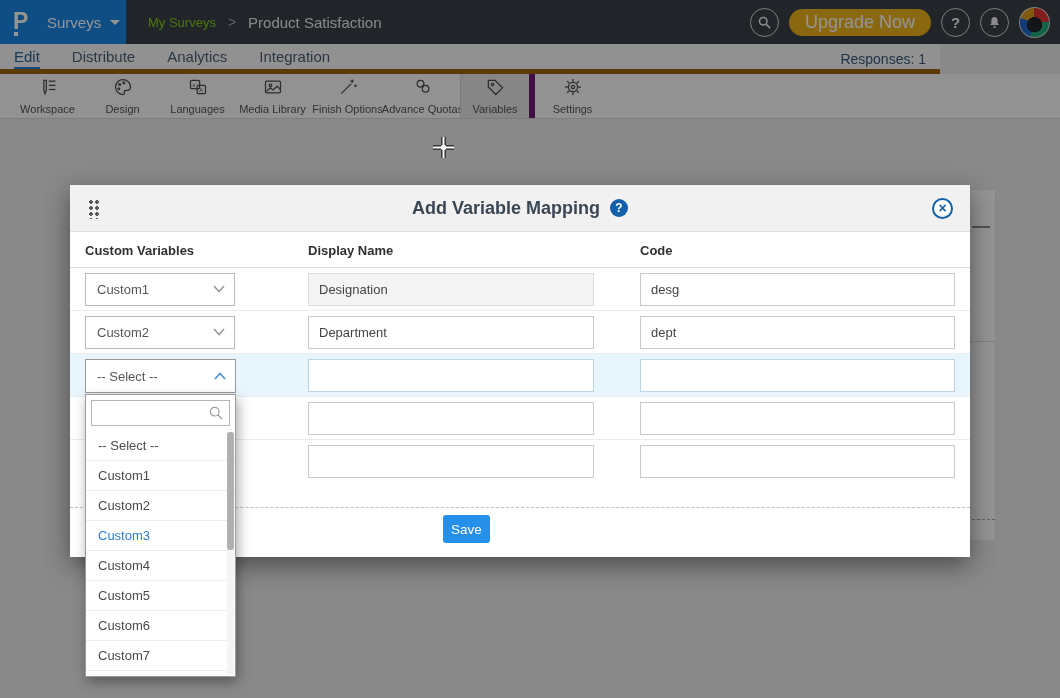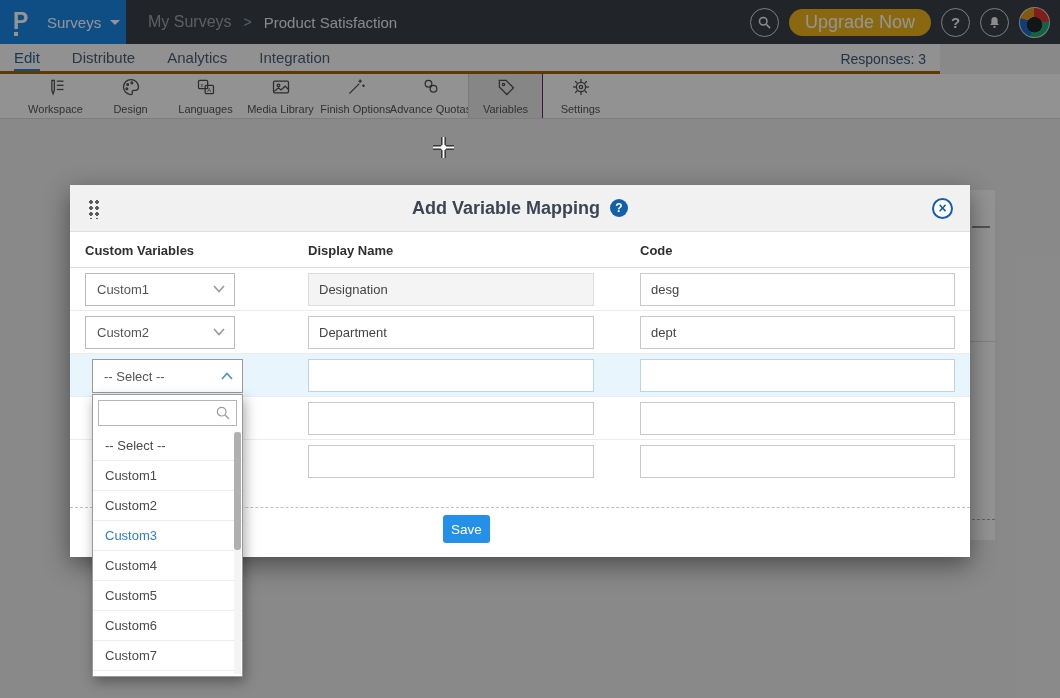--- a/index.html
+++ b/index.html
@@ -12,45 +12,45 @@
   .topbar{ position:absolute; left:0; top:0; width:1060px; height:44px; background:#394149; }
   .brandbox{ position:absolute; left:0; top:0; width:126px; height:44px; background:#1b87e6;
              display:flex; align-items:center; }
   .qp-logo{ position:relative; width:20px; height:26px; margin-left:13px; color:#fff;
             font-weight:bold; font-size:23px; line-height:24px;}
   .qp-logo .dot{ position:absolute; left:1px; bottom:-1px; width:4px; height:4px; background:#fff; }
   .brand-label{ color:#fff; font-size:15px; margin-left:14px; }
   .caret-down{ width:0; height:0; border-left:5px solid transparent; border-right:5px solid transparent;
                border-top:5px solid #fff; margin-left:9px; }
   .breadcrumb{ position:absolute; left:148px; top:0; height:44px; display:flex; align-items:center; gap:12px; }
-  .bc-parent{ color:#a3a3a3; font-size:16px; }
+  .bc-parent{ color:#84cc16; font-size:13px; }
   .bc-sep{ color:#9aa6b0; font-size:14px; }
   .bc-current{ color:#e8eaec; font-size:15px; }
   .topbar-right{ position:absolute; right:10px; top:0; height:44px; display:flex; align-items:center; gap:10px; }
   .circle-btn{ width:29px; height:29px; border:1.5px solid rgba(255,255,255,.8); border-radius:50%;
                display:flex; align-items:center; justify-content:center; color:#f2f2f2; }
   .upgrade-btn{ height:27px; padding:0 16px; background:#eeb31c; border:none; border-radius:14px;
                 color:#fff; font-size:18px; font-weight:normal; display:flex; align-items:center; }
   .avatar{ width:31px; height:31px; border-radius:50%; border:1.5px solid rgba(255,255,255,.7);
            background:radial-gradient(circle at 50% 58%, #20262b 34%, transparent 35%),
                       conic-gradient(#d33 0 25%, #2a7 25% 55%, #26c 55% 80%, #d92 80% 100%); }
   
   .tabbar{ position:absolute; left:0; top:44px; width:940px; height:30px; background:#fafafa;
-           border-bottom:3px solid #a16207; display:flex; align-items:stretch; padding-left:14px; }
+           border-bottom:5px solid #a16207; display:flex; align-items:stretch; padding-left:14px; }
   .tab{ margin-right:32px; font-size:15px; color:#4a5f75; display:flex; align-items:center;
         border-bottom:2px solid transparent; padding-top:1px; }
   .tab.active{ color:#2e628f; border-bottom-color:#1b87e6; }
   .responses{ position:absolute; right:14px; top:0; height:30px; display:flex; align-items:center;
               color:#3c5a7c; font-size:14px; }
   
   .toolbar{ position:absolute; left:0; top:74px; width:1060px; height:45px; background:#fbfbfb;
-            border-bottom:1px solid #d7d7d7; display:flex; padding-left:18px; }
+            border-bottom:1px solid #d7d7d7; display:flex; padding-left:10px; }
   .tool{ width:75px; display:flex; flex-direction:column; align-items:center; justify-content:center; color:#555; }
   .tool .t-label{ font-size:11px; margin-top:2px; white-space:nowrap; }
-  .tool.active{ background:#e7e7e7; border-left:1px solid #d3d3d3; border-right:1px solid #701a75; }
+  .tool.active{ background:#e7e7e7; border-left:1px solid #d3d3d3; border-right:6px solid #701a75; }
   .tool svg{ stroke:#4e4e4e; fill:none; stroke-width:1.5; }
   .url-wrap{ position:absolute; left:728px; top:84px; width:172px; height:27px; }
   .url-input{ width:100%; height:100%; border:1px solid #c9c9c9; border-radius:3px; background:#fff;
               font-size:12.5px; color:#45586b; padding:0 24px 0 8px; font-family:"Liberation Sans",sans-serif; }
   .url-pencil{ position:absolute; right:6px; top:6px; }
   .preview-btn{ position:absolute; left:906px; top:79px; width:142px; height:32px; background:#1b87e6;
                 border:none; border-radius:3px; color:#fff; font-size:15px; display:flex;
                 align-items:center; justify-content:center; gap:8px; }
   
   .page-title-row{ position:absolute; left:0; top:119px; width:1060px; height:71px; background:#ededee; }
@@ -94,21 +94,21 @@
   .cell-input{ position:absolute; top:5px; height:33px; border:1px solid #c9c9c9; background:#fff;
                font-size:13px; color:#444; padding:0 10px; font-family:"Liberation Sans",sans-serif; }
   .cell-input.dname{ left:238px; width:286px; }
   .cell-input.code{ left:570px; width:315px; }
   .cell-input.ro{ background:#f4f4f5; border-color:#dcdcdc; }
   .mrow.hl .cell-input{ border-color:#bcd4e6; }
   .modal-footer{ position:relative; height:73px; border-top:1px dashed #c0c0c0; margin-top:24px; }
   .save-btn{ position:absolute; left:373px; top:7px; width:47px; height:28px; background:#2490ea;
              border:none; border-radius:3px; color:#fff; font-size:13.5px; }
   
-  .dd{ position:absolute; left:85px; top:359px; width:151px; z-index:20;margin-left:7px; }
+  .dd{ position:absolute; left:85px; top:359px; width:151px; z-index:20; }
   .dd-control{ position:relative; height:34px; background:#fff; border:1px solid #9a9a9a;
                display:flex; align-items:center; font-size:13px; color:#555; padding-left:11px; }
   .dd-control svg{ position:absolute; right:9px; top:12px; }
   .dd-panel{ position:relative; margin-top:1px; background:#fff; border:1px solid #9a9a9a;
              box-shadow:2px 5px 12px rgba(0,0,0,.35); height:283px; overflow:hidden; }
   .dd-search{ position:relative; margin:5px; height:26px; }
   .dd-search input{ width:100%; height:100%; border:1px solid #b5b5b5; padding:0 26px 0 8px;
                     font-size:13px; font-family:"Liberation Sans",sans-serif; }
   .dd-search svg{ position:absolute; right:6px; top:5px; }
   .dd-list{ position:relative; }
@@ -153,21 +153,21 @@
       </div>
       <div class="avatar"></div>
     </div>
   </header>
 
   <nav class="tabbar">
     <span class="tab active">Edit</span>
     <span class="tab">Distribute</span>
     <span class="tab">Analytics</span>
     <span class="tab">Integration</span>
-    <span class="responses">Responses: 3</span>
+    <span class="responses">Responses: 1</span>
   </nav>
 
   <div class="toolbar">
     <div class="tool">
       <span><svg width="20" height="20" viewBox="0 0 24 24">
             <path d="M7 4v12l1.5 4L10 16V4z"></path>
             <line x1="13" y1="5" x2="21" y2="5"></line>
             <line x1="13" y1="10" x2="21" y2="10"></line>
             <line x1="13" y1="15" x2="21" y2="15"></line>
           </svg></span>

